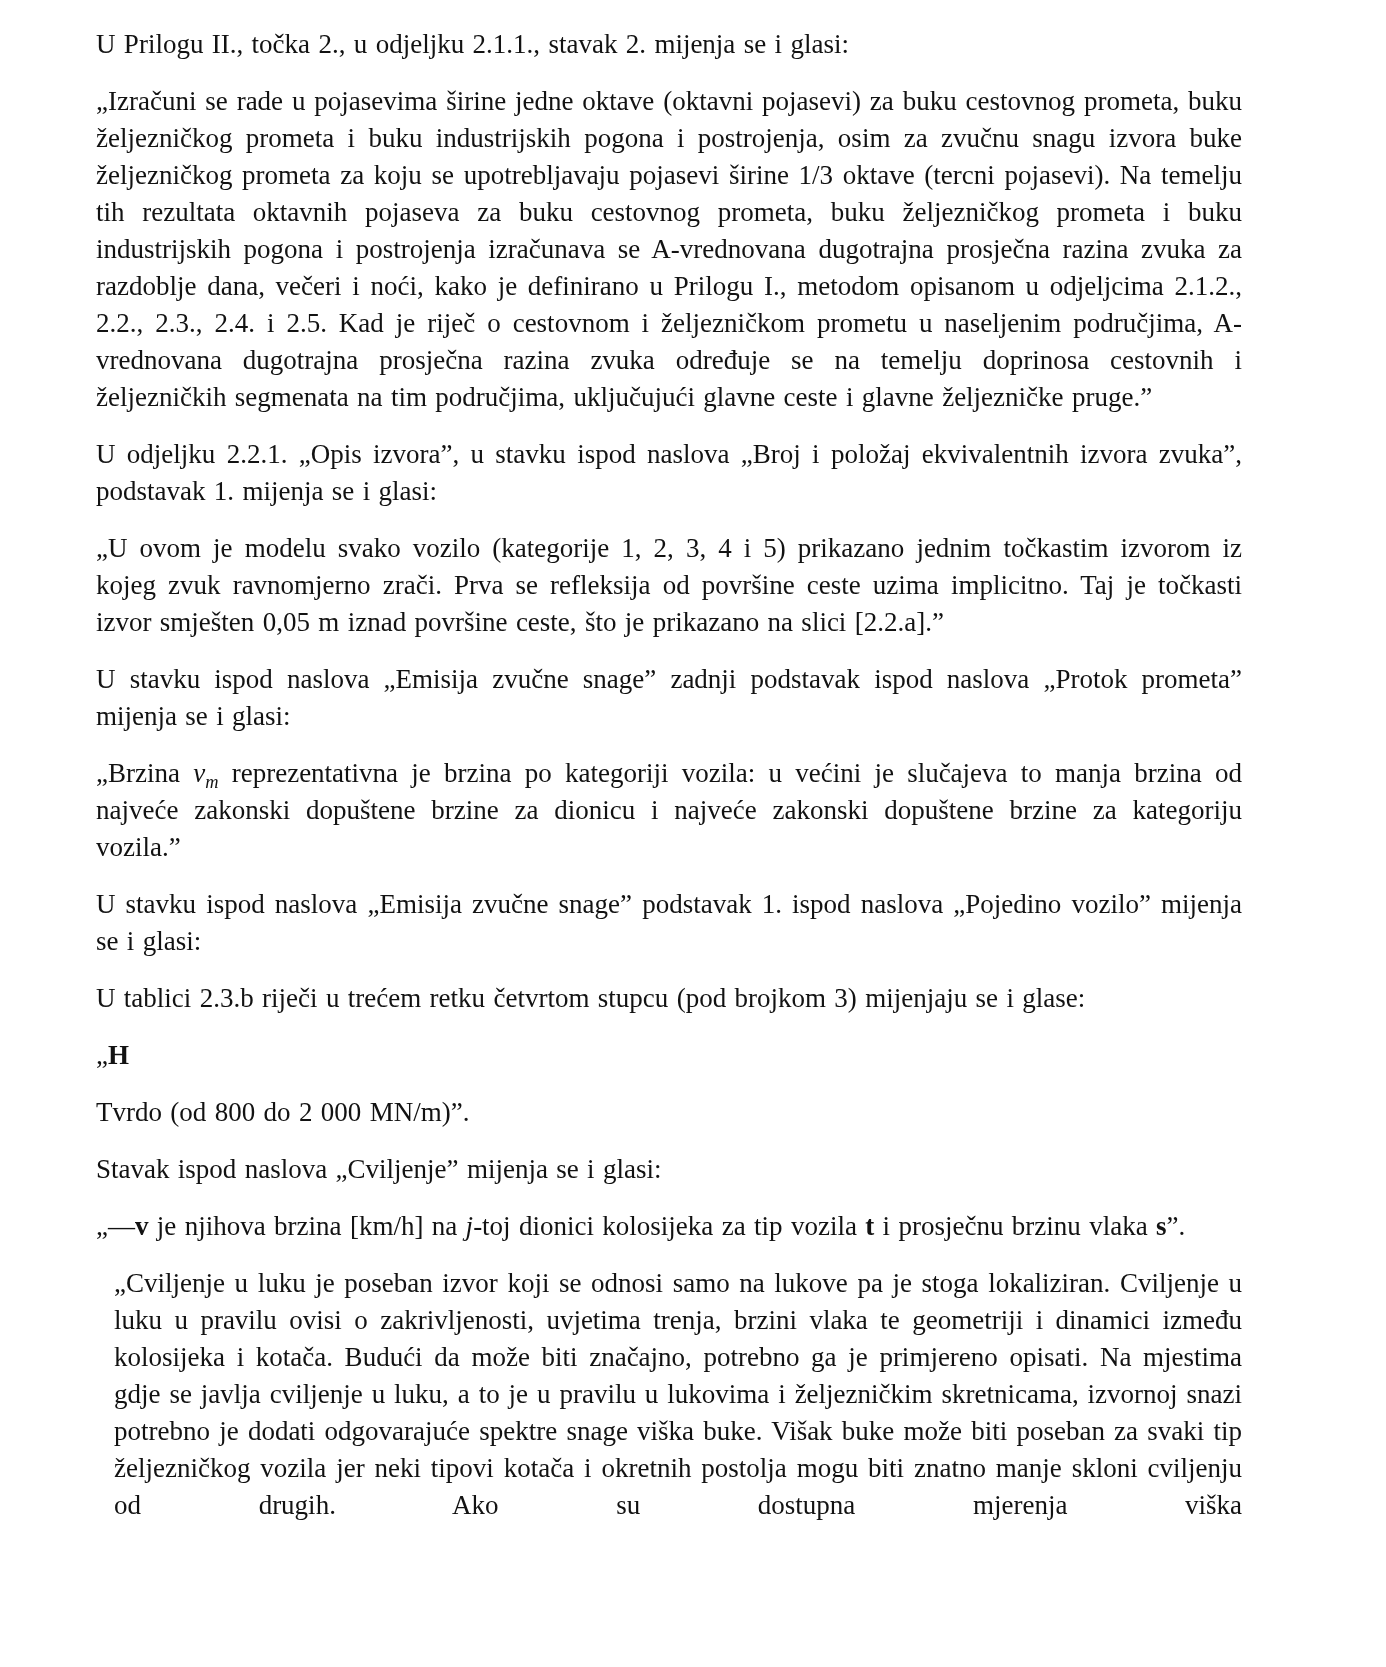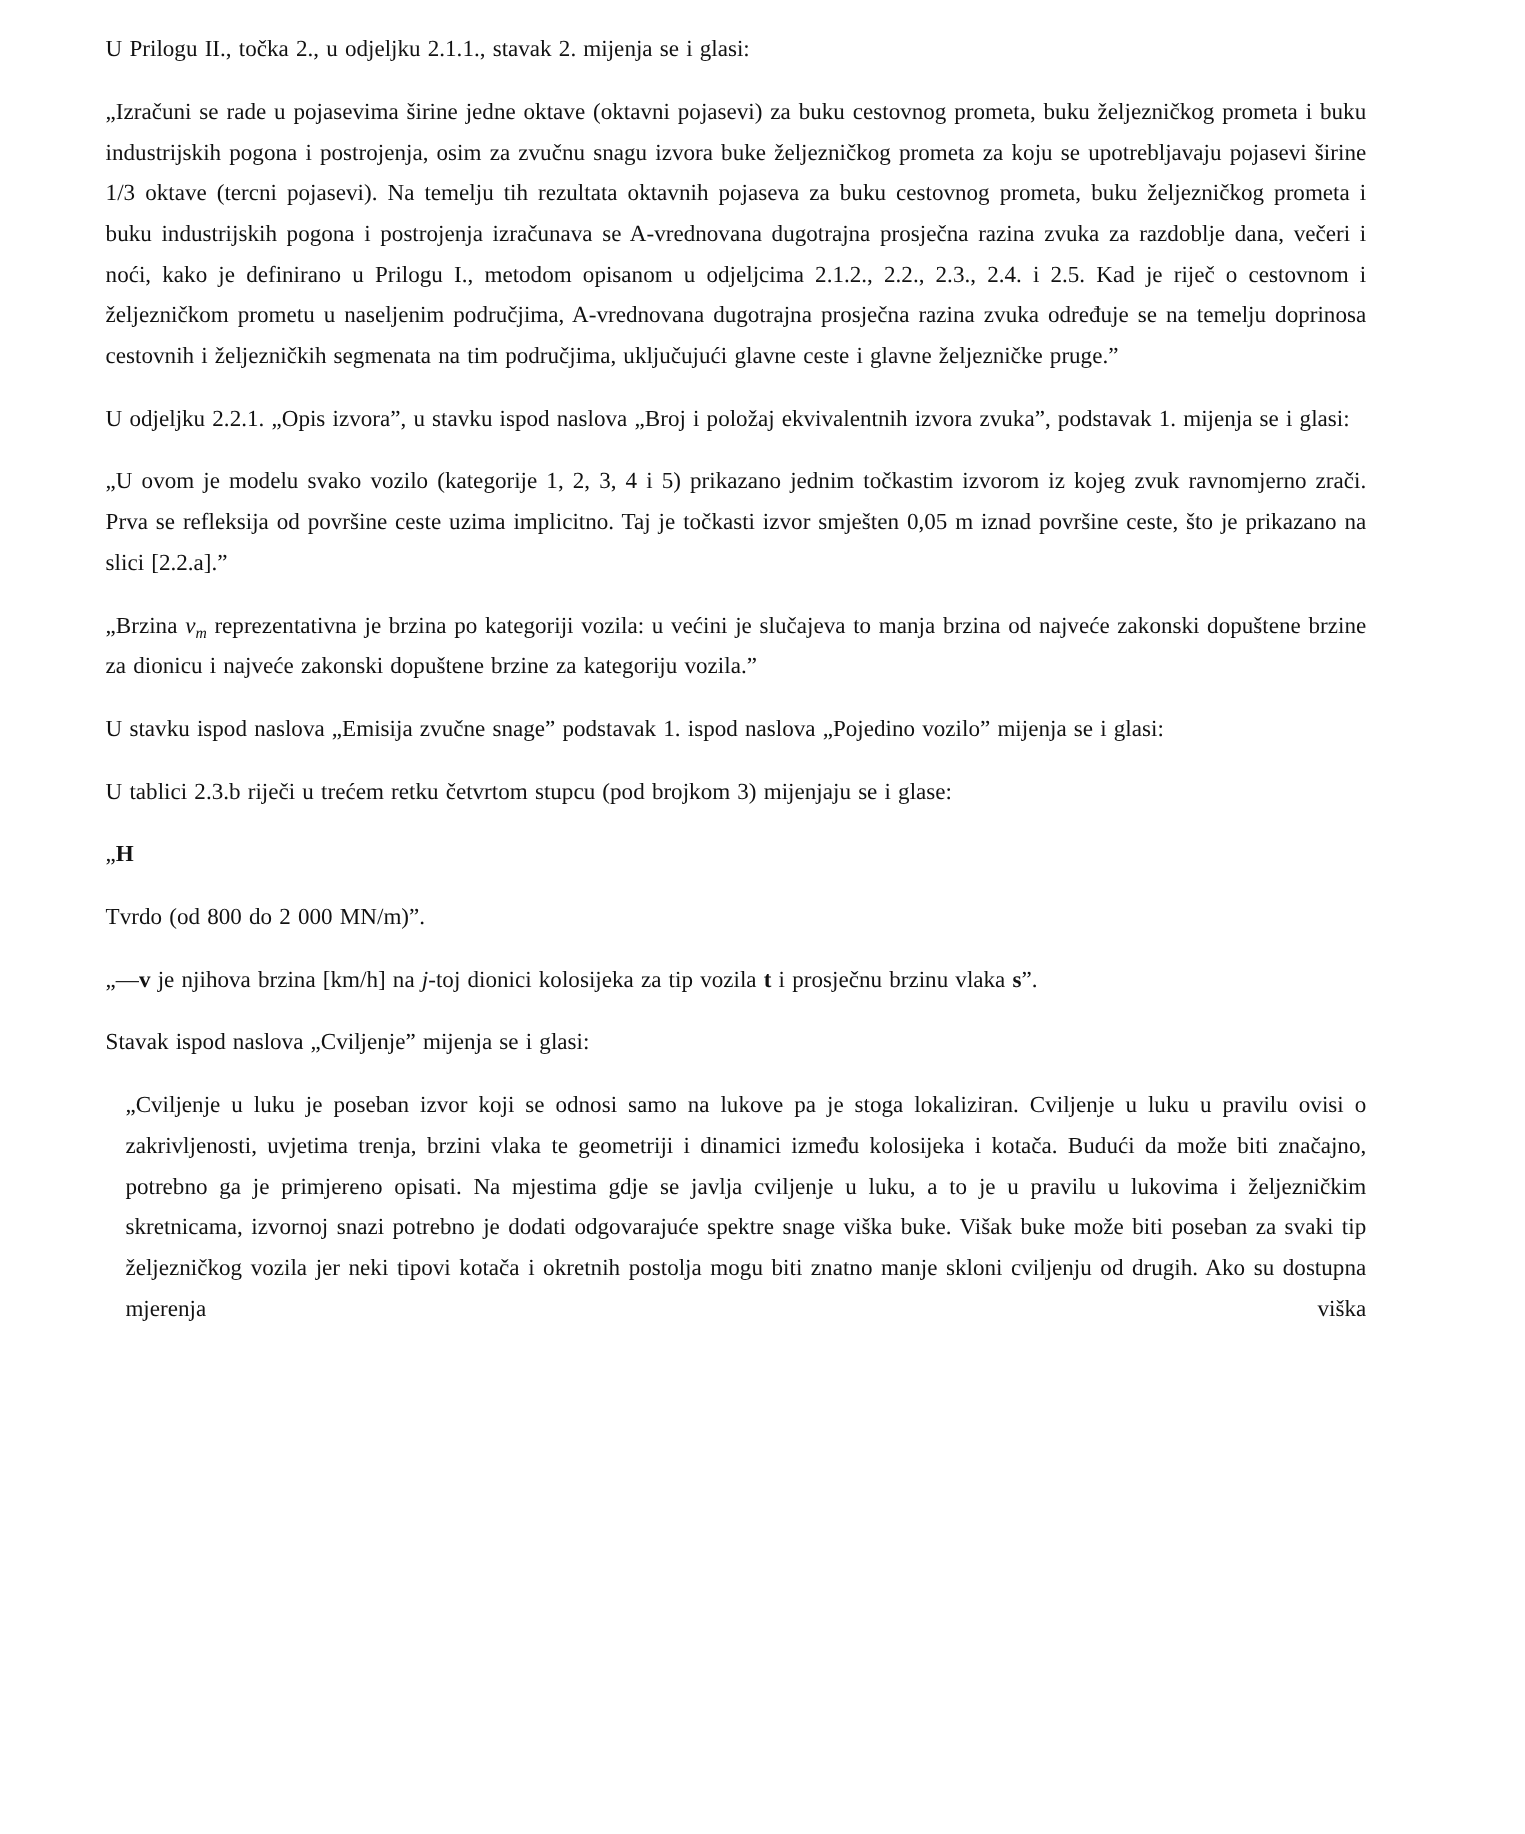--- a/index.html
+++ b/index.html
@@ -9,21 +9,21 @@
   }
   .page {
     position: relative;
     width: 1320px;
     height: 1667px;
     background: #ffffff;
     box-sizing: border-box;
     padding: 26px 78px 0 96px;
     color: #121212;
     font-family: "Liberation Serif", "DejaVu Serif", serif;
-    font-size: 21px;
+    font-size: 27px;
     line-height: 37px;
     overflow: hidden;
   }
   .para {
     margin: 0 0 20px 0;
     text-align: justify;
     word-spacing: 0.06em;
   }
   
   .hang {
@@ -43,21 +43,22 @@
   .sub { vertical-align: sub; font-size: 0.68em; line-height: 0; }
 </style>
 </head>
 <body>
 
 <main class="page">
   <p class="para"><span>U Prilogu II., točka 2., u odjeljku 2.1.1., stavak 2. mijenja se i glasi:</span></p>
   <p class="para"><span>„Izračuni se rade u pojasevima širine jedne oktave (oktavni pojasevi) za buku cestovnog prometa, buku željezničkog prometa i buku industrijskih pogona i postrojenja, osim za zvučnu snagu izvora buke željezničkog prometa za koju se upotrebljavaju pojasevi širine 1/3 oktave (tercni pojasevi). Na temelju tih rezultata oktavnih pojaseva za buku cestovnog prometa, buku željezničkog prometa i buku industrijskih pogona i postrojenja izračunava se A-vrednovana dugotrajna prosječna razina zvuka za razdoblje dana, večeri i noći, kako je definirano u Prilogu I., metodom opisanom u odjeljcima 2.1.2., 2.2., 2.3., 2.4. i 2.5. Kad je riječ o cestovnom i željezničkom prometu u naseljenim područjima, A-vrednovana dugotrajna prosječna razina zvuka određuje se na temelju doprinosa cestovnih i željezničkih segmenata na tim područjima, uključujući glavne ceste i glavne željezničke pruge.”</span></p>
   <p class="para"><span>U odjeljku 2.2.1. „Opis izvora”, u stavku ispod naslova „Broj i položaj ekvivalentnih izvora zvuka”, podstavak 1. mijenja se i glasi:</span></p>
   <p class="para"><span>„U ovom je modelu svako vozilo (kategorije 1, 2, 3, 4 i 5) prikazano jednim točkastim izvorom iz kojeg zvuk ravnomjerno zrači. Prva se refleksija od površine ceste uzima implicitno. Taj je točkasti izvor smješten 0,05 m iznad površine ceste, što je prikazano na slici [2.2.a].”</span></p>
+  <p class="para"><span>U stavku ispod naslova „Emisija zvučne snage” zadnji podstavak ispod naslova „Protok prometa” mijenja se i glasi:</span></p>
   <p class="para"><span>„Brzina </span><span class="i">v</span><span class="i sub">m</span><span> reprezentativna je brzina po kategoriji vozila: u većini je slučajeva to manja brzina od najveće zakonski dopuštene brzine za dionicu i najveće zakonski dopuštene brzine za kategoriju vozila.”</span></p>
   <p class="para"><span>U stavku ispod naslova „Emisija zvučne snage”  podstavak 1. ispod naslova „Pojedino vozilo” mijenja se i glasi:</span></p>
   <p class="para"><span>U tablici 2.3.b riječi u trećem retku četvrtom stupcu (pod brojkom 3) mijenjaju se i glase:</span></p>
   <p class="para"><span>„</span><span class="b">H</span></p>
   <p class="para"><span>Tvrdo (od 800 do 2 000 MN/m)”.</span></p>
+  <p class="para"><span>Stavak ispod naslova „Cviljenje” mijenja se i glasi:</span></p>
   <p class="para hang"><span>„—</span><span class="b">v</span><span> je njihova brzina [km/h] na </span><span class="i">j</span><span>-toj dionici kolosijeka za tip vozila </span><span class="b">t</span><span> i prosječnu brzinu vlaka </span><span class="b">s</span><span>”.</span></p>
-  <p class="para"><span>Stavak ispod naslova „Cviljenje” mijenja se i glasi:</span></p>
   <p class="para block-indent justify-last"><span>„Cviljenje u luku je poseban izvor koji se odnosi samo na lukove pa je stoga lokaliziran. Cviljenje u luku u pravilu ovisi o zakrivljenosti, uvjetima trenja, brzini vlaka te geometriji i dinamici između kolosijeka i kotača. Budući da može biti značajno, potrebno ga je primjereno opisati. Na mjestima gdje se javlja cviljenje u luku, a to je u pravilu u lukovima i željezničkim skretnicama, izvornoj snazi potrebno je dodati odgovarajuće spektre snage viška buke. Višak buke može biti poseban za svaki tip željezničkog vozila jer neki tipovi kotača i okretnih postolja mogu biti znatno manje skloni cviljenju od drugih. Ako su dostupna mjerenja viška</span></p>
 </main>
 
 </body></html>

